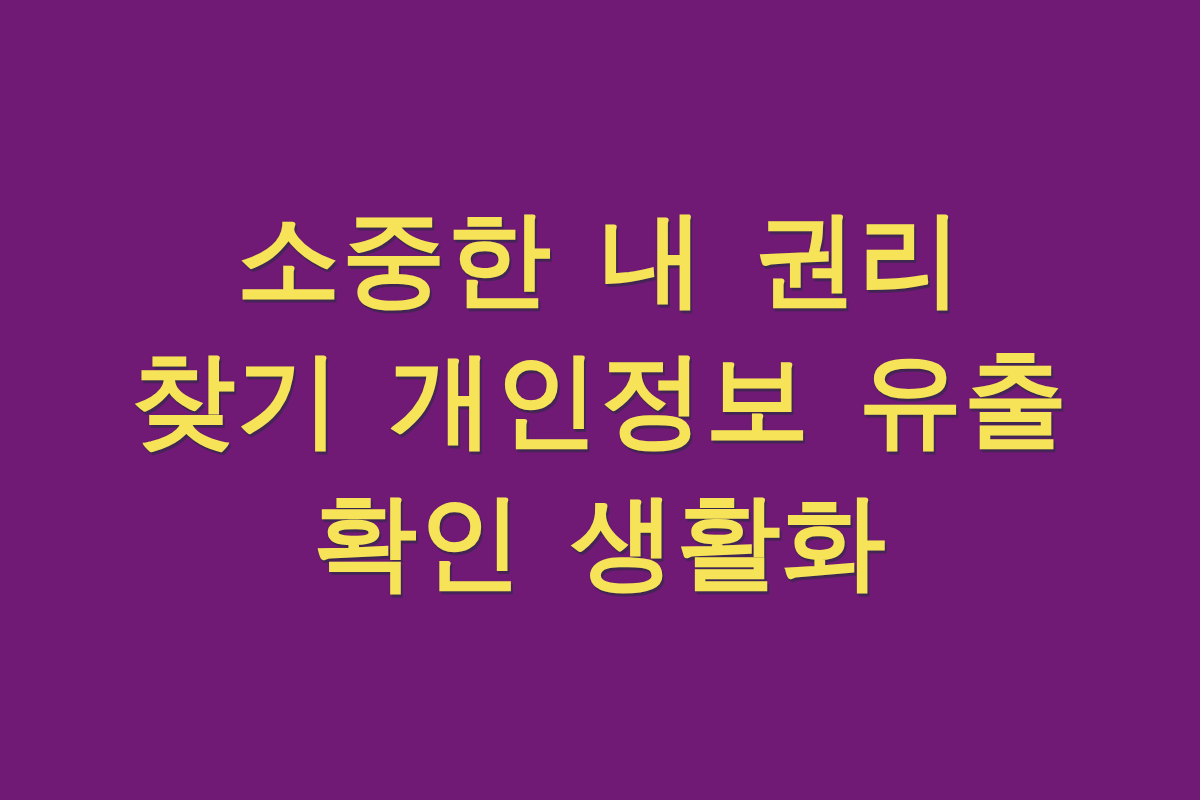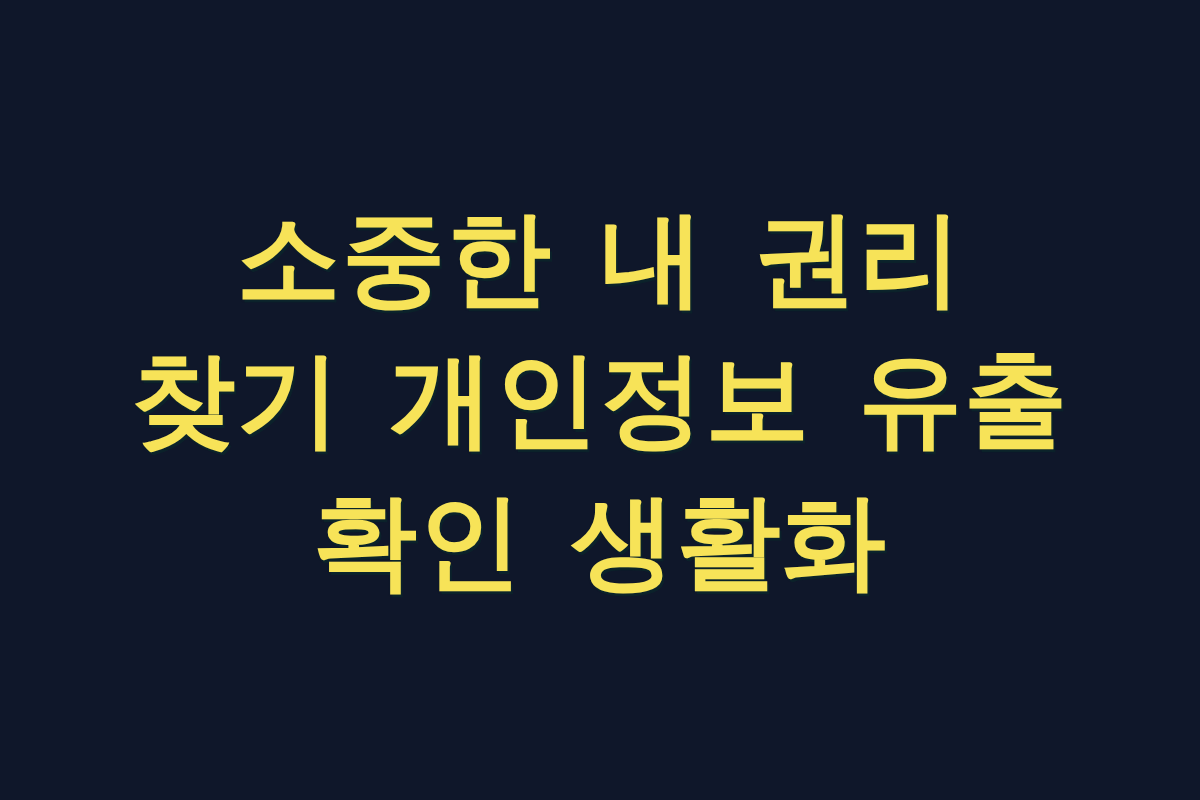--- a/index.html
+++ b/index.html
@@ -16,21 +16,21 @@
   }
 
   #banner-card {
     position: relative;
     box-sizing: border-box;
     width: 1200px;
     height: 800px;
     display: flex;
     align-items: center;
     justify-content: center;
-    background-color: #0f172a;
+    background-color: #701a75;
   }
 
   #headline-block {
     box-sizing: border-box;
     width: 1000px;
     padding: 0 8px;
     text-align: center;
   }
 
   #headline-text {

